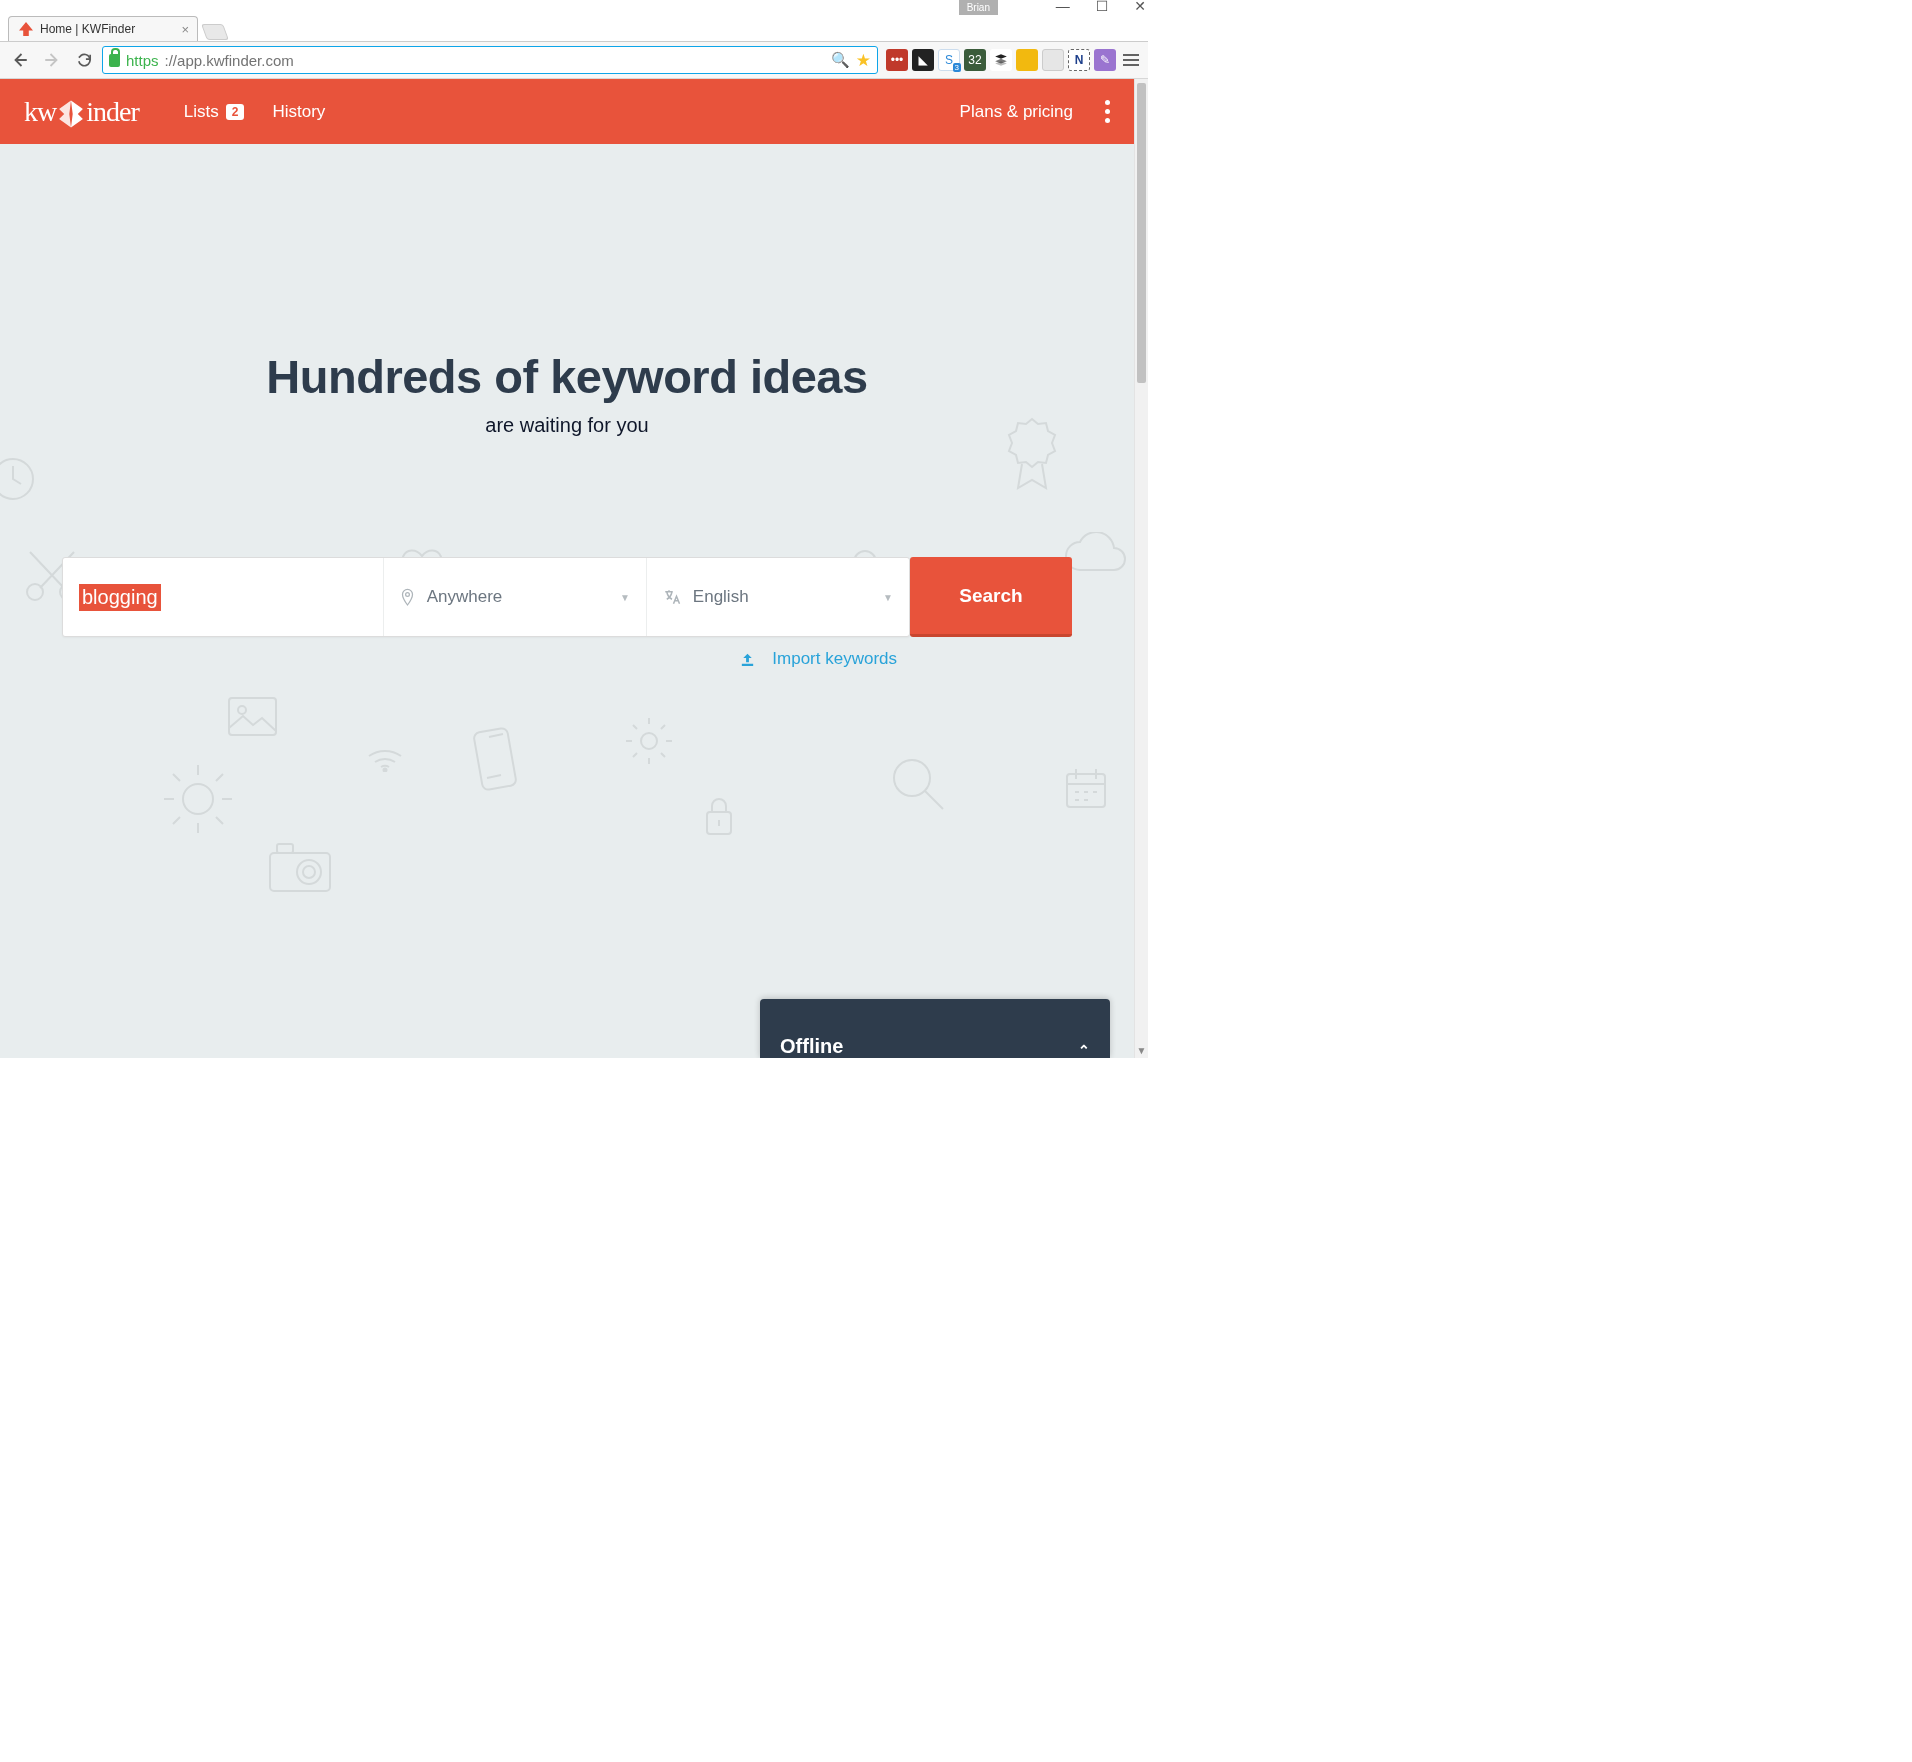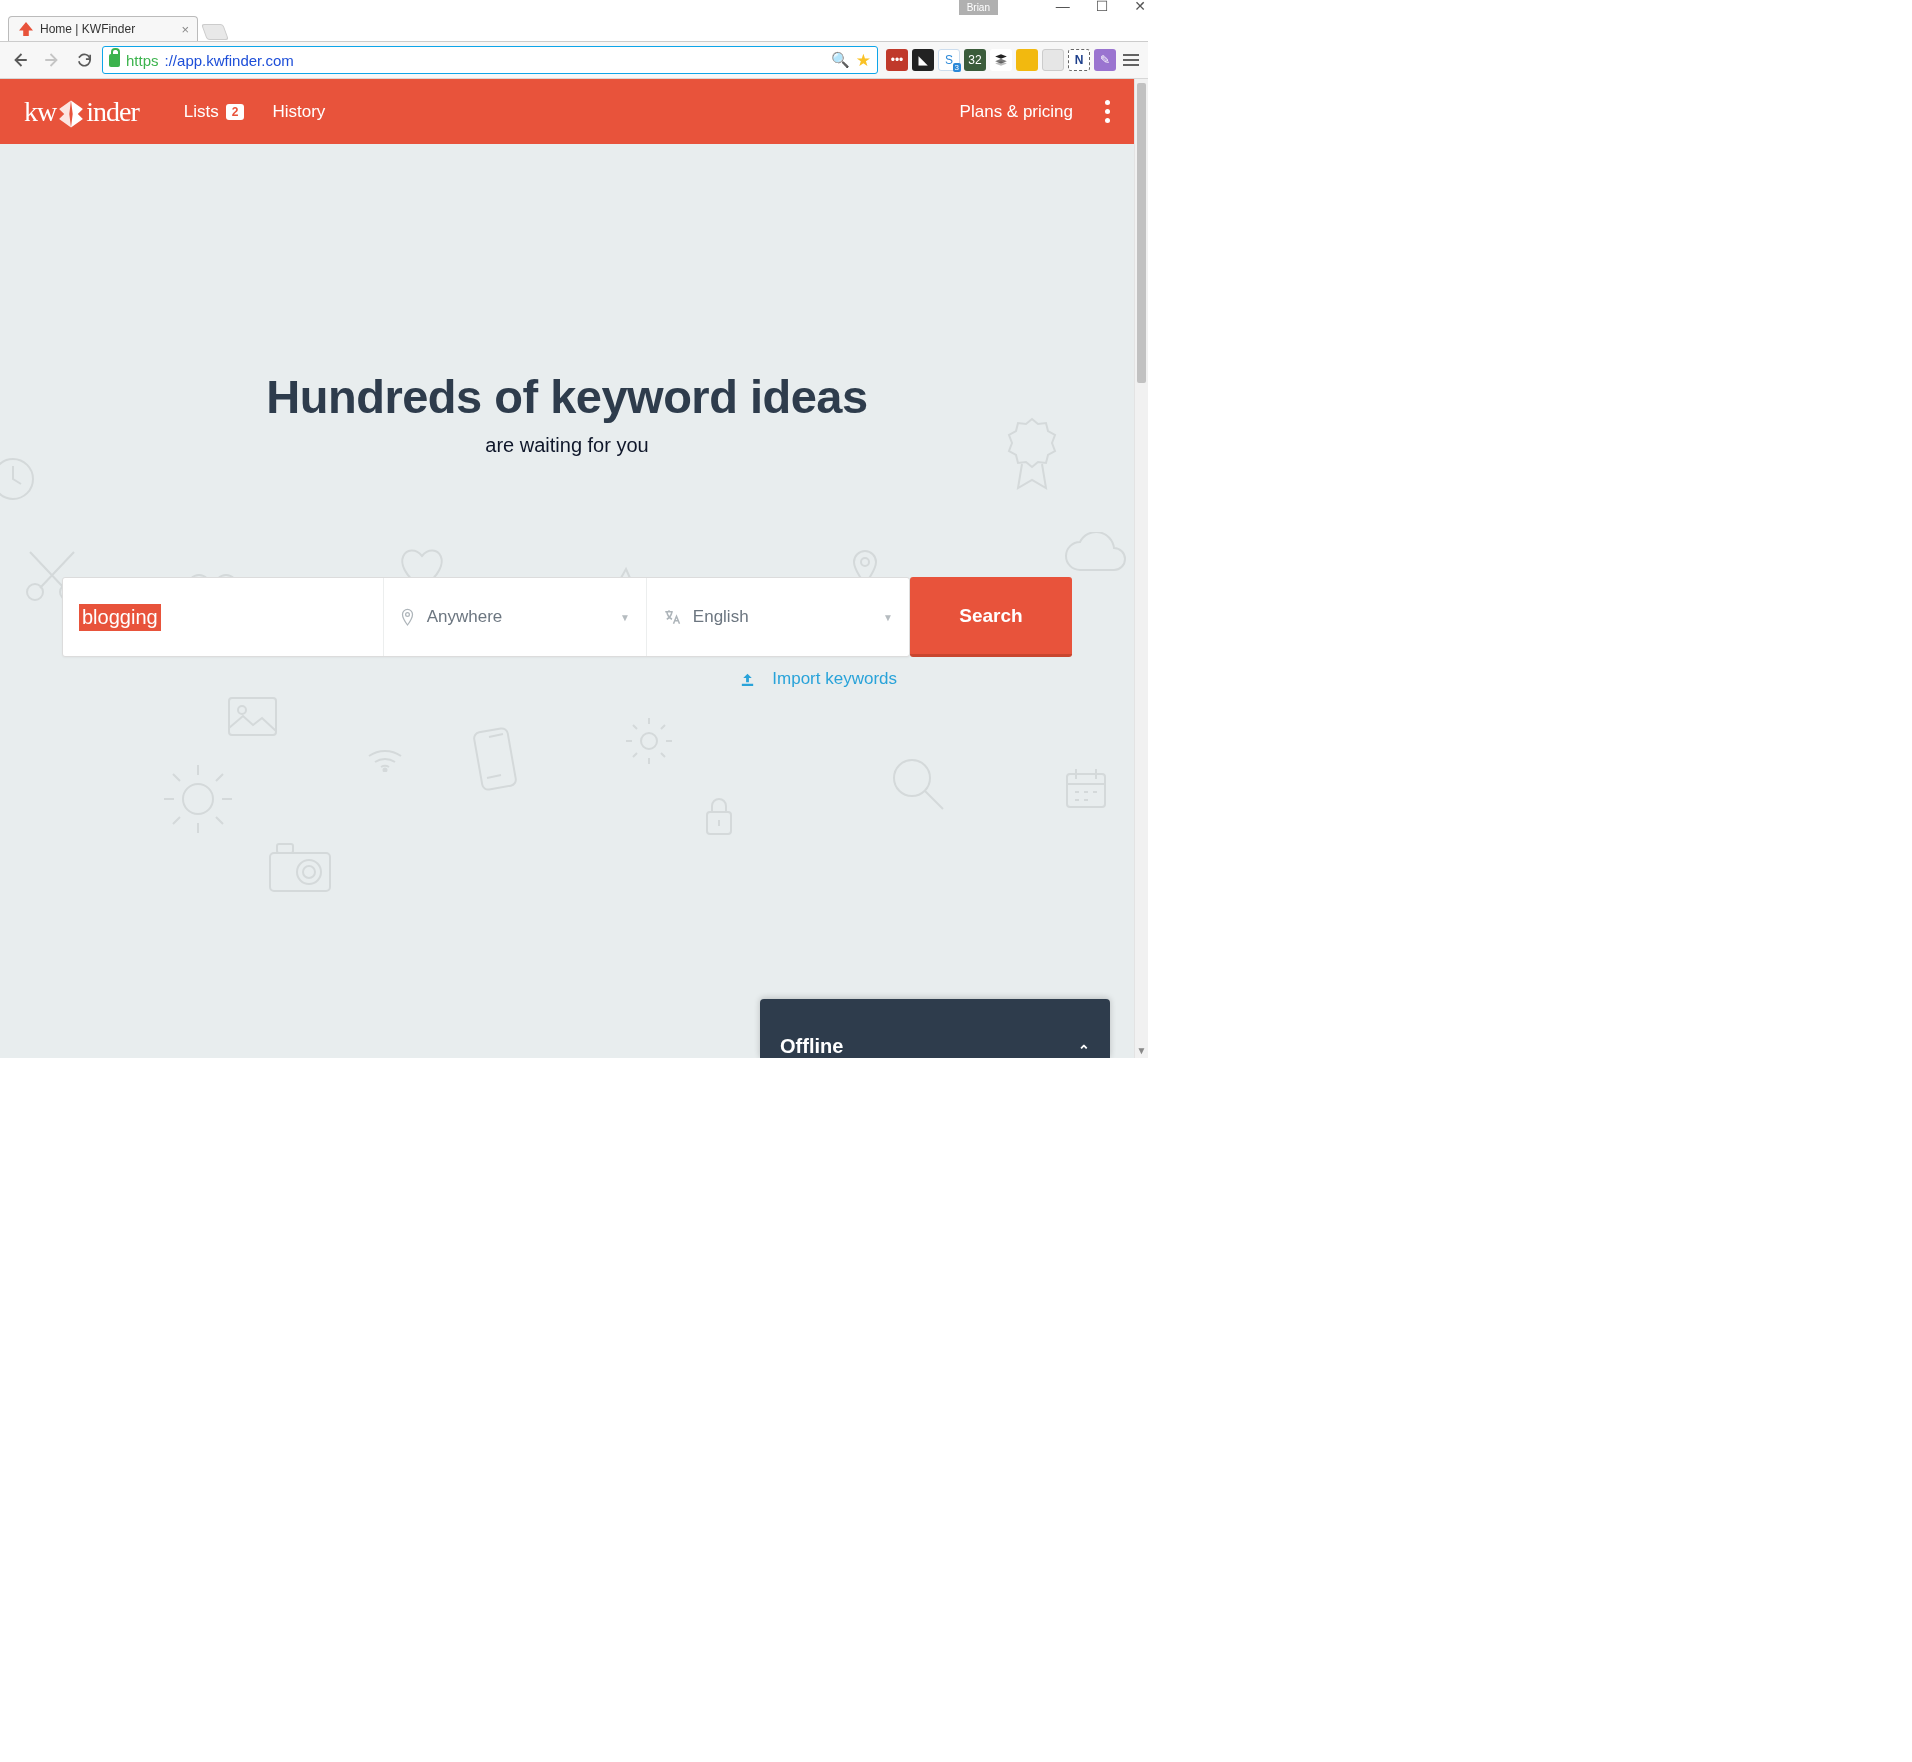--- a/index.html
+++ b/index.html
@@ -118,21 +118,21 @@
   .omnibox .lock::before {
     content: "";
     position: absolute;
     top: -6px; left: 2px;
     width: 5px; height: 6px;
     border: 2px solid #3cb34d;
     border-bottom: none;
     border-radius: 4px 4px 0 0;
   }
   .omnibox .scheme { color: #3cb34d; }
-  .omnibox .url { color: #1d4ed8; flex: 1; }
+  .omnibox .url { color: #737373; flex: 1; }
   .omnibox .zoom {
     font-size: 15px; color: #555;
   }
   .omnibox .star { color: #fac226; font-size: 17px; }
 
   .ext-icons {
     display: flex; align-items: center; gap: 4px;
     padding-left: 4px;
   }
   .ext {
@@ -239,21 +239,20 @@
   .hero {
     position: relative;
     text-align: center;
     padding-top: 205px;
   }
   .hero-title {
     font-size: 47px;
     font-weight: 800;
     color: #2e3c4c;
     letter-spacing: -0.5px;
-    margin-top: 20px;
   }
   .hero-sub {
     font-size: 20px;
     color: #0f172a;
     margin-top: 10px;
     font-weight: 500;
   }
 
   .search-row {
     position: relative;

